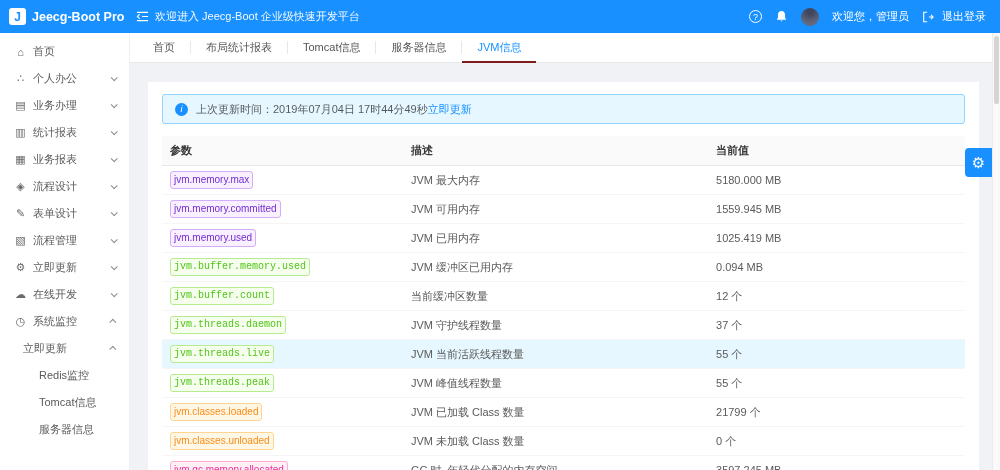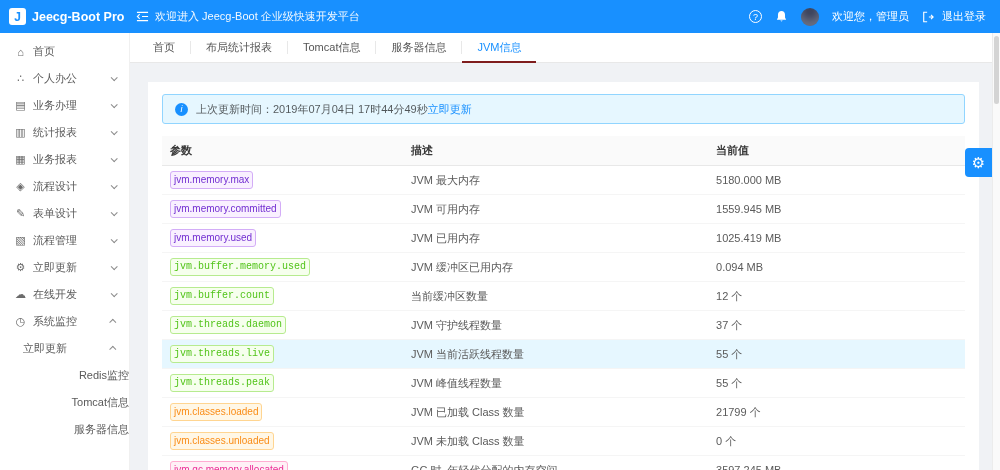--- a/index.html
+++ b/index.html
@@ -23,21 +23,21 @@
   .greeting{white-space:nowrap;}
   .logout{display:flex;align-items:center;gap:8px;cursor:pointer;white-space:nowrap;}
 
   
   .sidebar{position:absolute;top:33px;left:0;bottom:0;width:130px;background:#fff;
     border-right:1px solid #f0f0f0;z-index:20;padding-top:5px;overflow:hidden;}
   .menu-item{height:27px;display:flex;align-items:center;font-size:11px;color:#5a5a5a;
     cursor:pointer;position:relative;white-space:nowrap;}
   .lvl0{padding-left:13px;}
   .lvl1{padding-left:23px;}
-  .lvl2{padding-left:39px;justify-content:flex-end;}
+  .lvl2{padding-left:39px;}
   .mi-icon{width:15px;margin-right:5px;font-size:11px;text-align:center;color:#6b6b6b;}
   .chev{width:5px;height:5px;border-right:1px solid #8c8c8c;border-bottom:1px solid #8c8c8c;
     margin-left:auto;margin-right:13px;transform:rotate(45deg) translateY(-1px);}
   .chev.up{transform:rotate(-135deg) translateY(-1px);}
 
   
   .tabbar{position:absolute;top:33px;left:130px;right:0;height:30px;background:#fff;
     border-bottom:1px solid #e8e8e8;display:flex;align-items:center;z-index:10;padding-left:8px;}
   .tab{height:30px;line-height:29px;padding:0 15px;font-size:11px;color:#555;cursor:pointer;}
   .tab.active{color:#1890ff;border-bottom:2px solid #7f1d1d;line-height:28px;}

